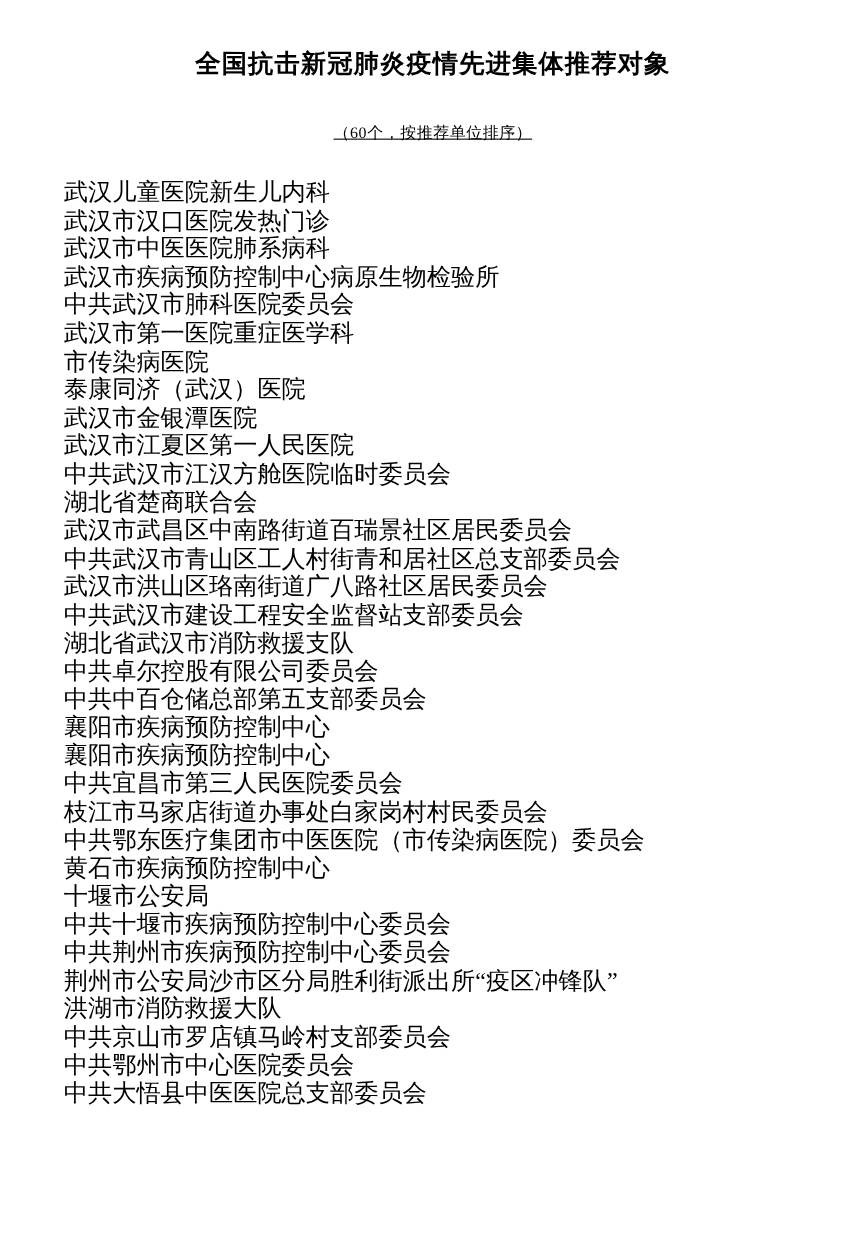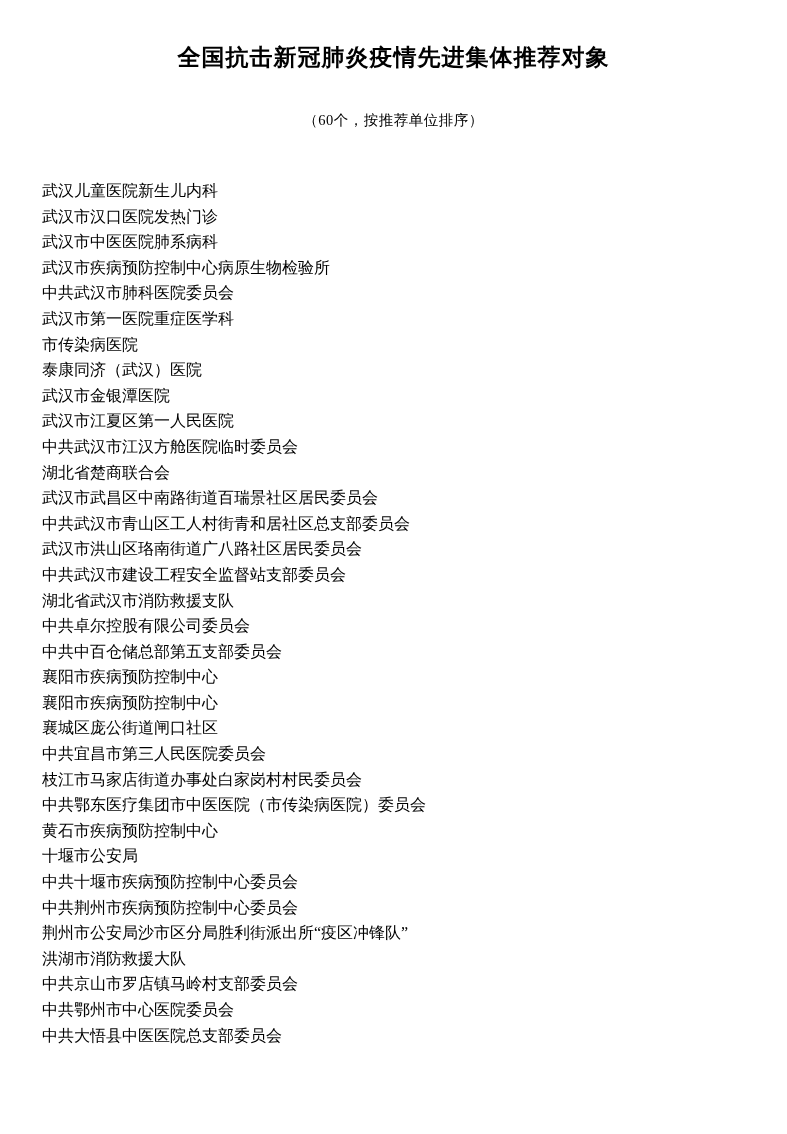--- a/index.html
+++ b/index.html
@@ -27,36 +27,37 @@
     font-weight: bold;
     letter-spacing: 1px;
     margin: 16px;
     padding-top: 26px;
     font-family: "Liberation Serif", "DejaVu Serif", serif;
     color: #000;
   }
   .doc-subtitle {
     text-align: center;
     font-size: 14.5px;
-    margin: 16px;
+    margin: 0;
     padding-top: 22px;
     letter-spacing: 0.5px;
     color: #000;
     font-family: "Liberation Serif", "DejaVu Serif", serif;
+    text-decoration: underline;
   }
   .entry-list {
     margin: 0;
     padding: 0;
     list-style: none;
     padding-top: 32px;
   }
   .entry-item {
-    font-size: 16px;
+    font-size: 22px;
     line-height: 25.6px;
-    padding-left: 42px;
+    padding-left: 58px;
     white-space: nowrap;
     color: #000;
     font-family: "Liberation Serif", "DejaVu Serif", serif;
   }
 </style>
 </head>
 <body>
 
 <div class="page">
 
@@ -79,21 +80,20 @@
       <li class="entry-item">湖北省楚商联合会</li>
       <li class="entry-item">武汉市武昌区中南路街道百瑞景社区居民委员会</li>
       <li class="entry-item">中共武汉市青山区工人村街青和居社区总支部委员会</li>
       <li class="entry-item">武汉市洪山区珞南街道广八路社区居民委员会</li>
       <li class="entry-item">中共武汉市建设工程安全监督站支部委员会</li>
       <li class="entry-item">湖北省武汉市消防救援支队</li>
       <li class="entry-item">中共卓尔控股有限公司委员会</li>
       <li class="entry-item">中共中百仓储总部第五支部委员会</li>
       <li class="entry-item">襄阳市疾病预防控制中心</li>
       <li class="entry-item">襄阳市疾病预防控制中心</li>
-      <li class="entry-item">襄城区庞公街道闸口社区</li>
       <li class="entry-item">中共宜昌市第三人民医院委员会</li>
       <li class="entry-item">枝江市马家店街道办事处白家岗村村民委员会</li>
       <li class="entry-item">中共鄂东医疗集团市中医医院（市传染病医院）委员会</li>
       <li class="entry-item">黄石市疾病预防控制中心</li>
       <li class="entry-item">十堰市公安局</li>
       <li class="entry-item">中共十堰市疾病预防控制中心委员会</li>
       <li class="entry-item">中共荆州市疾病预防控制中心委员会</li>
       <li class="entry-item">荆州市公安局沙市区分局胜利街派出所“疫区冲锋队”</li>
       <li class="entry-item">洪湖市消防救援大队</li>
       <li class="entry-item">中共京山市罗店镇马岭村支部委员会</li>

